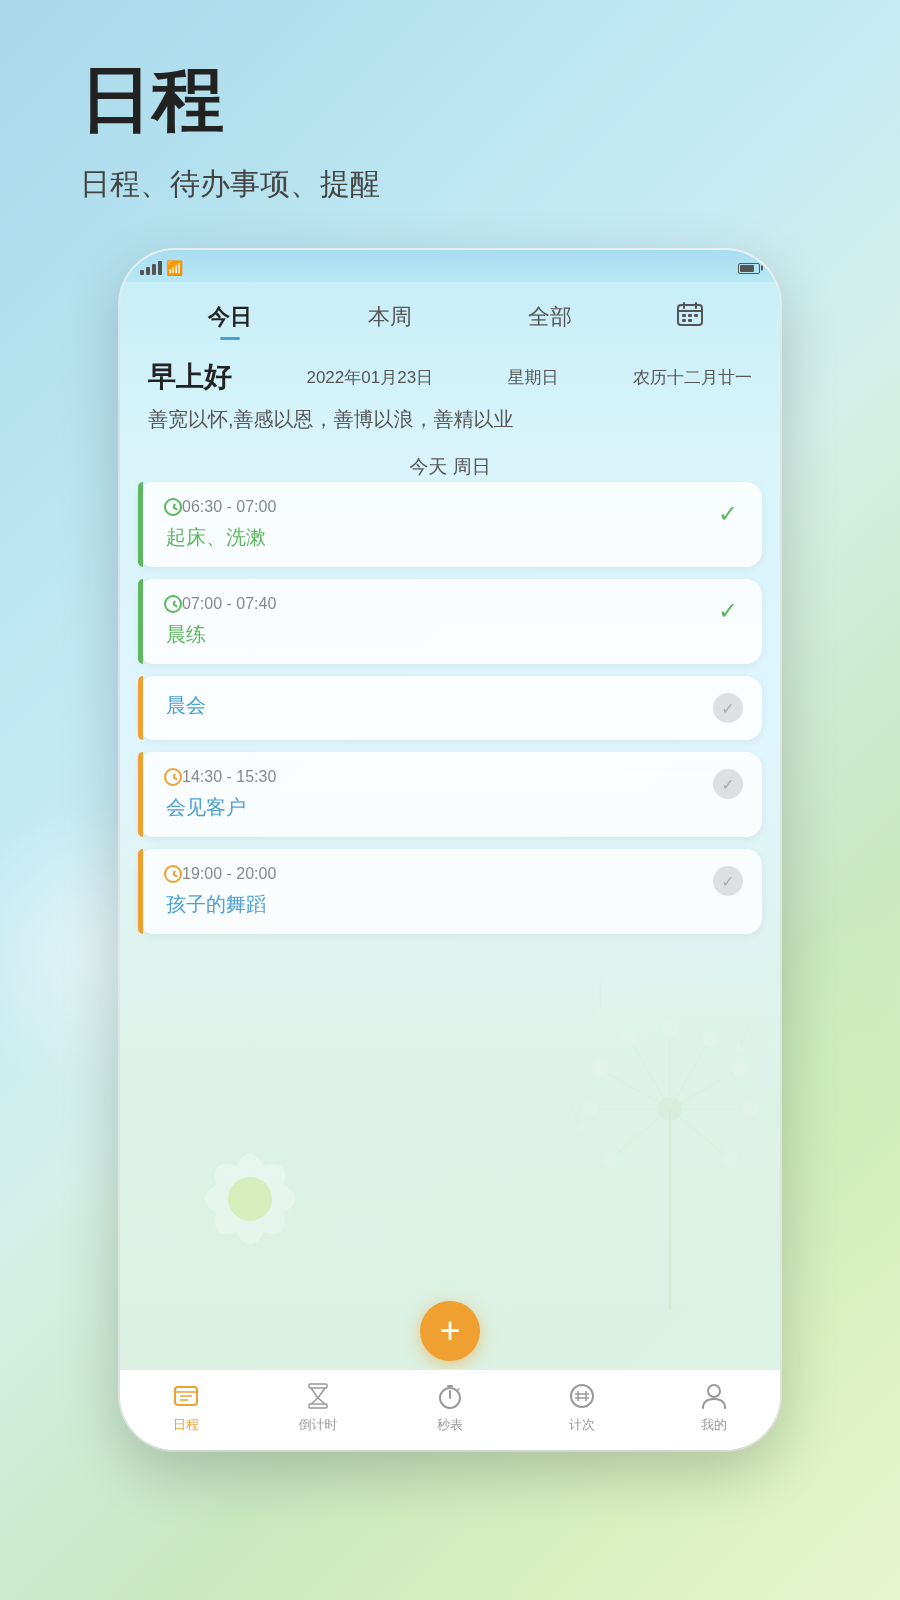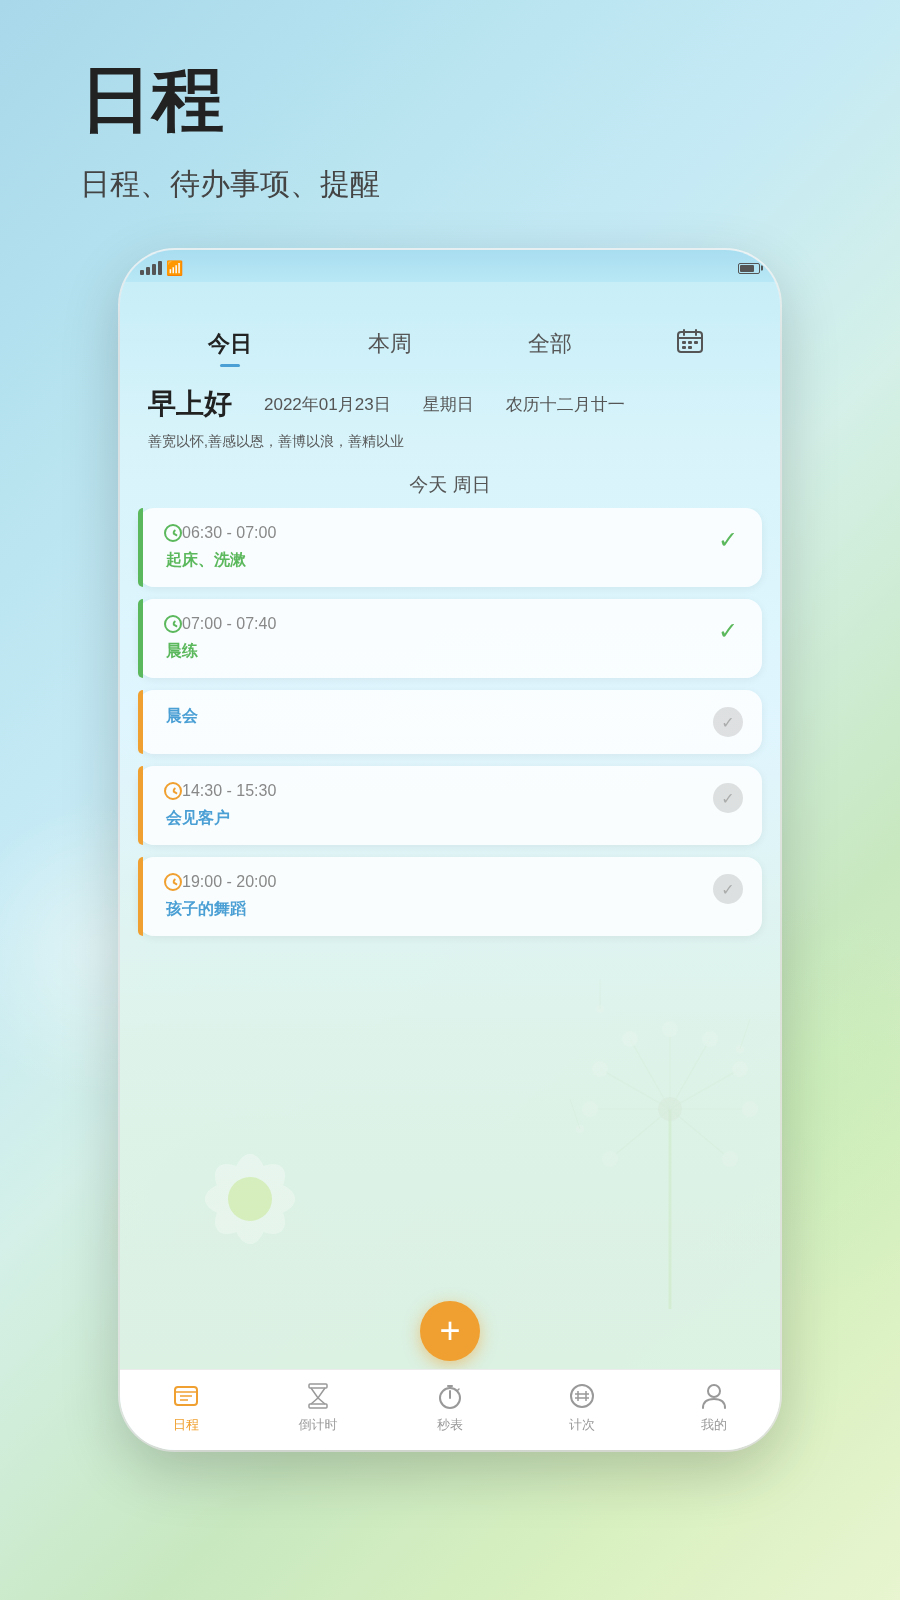--- a/index.html
+++ b/index.html
@@ -133,21 +133,20 @@
     }
 
     
     .top-nav {
       display: flex;
       justify-content: space-around;
       align-items: center;
       padding: 16px 30px 12px;
       position: relative;
       z-index: 2;
-      margin-top: 27px;
     }
     .top-nav-item {
       font-size: 22px;
       color: #555;
       cursor: pointer;
       padding: 4px 12px;
       position: relative;
     }
     .top-nav-item.active {
       font-weight: 700;
@@ -174,51 +173,52 @@
     .greeting-section {
       padding: 10px 28px 6px;
       position: relative;
       z-index: 2;
     }
     .greeting-line {
       display: flex;
       align-items: center;
       gap: 32px;
       flex-wrap: wrap;
+      justify-content: space-between;
     }
     .greeting-hello {
       font-size: 28px;
       font-weight: 700;
       color: #222;
     }
     .greeting-date {
       font-size: 17px;
       color: #555;
     }
     .greeting-weekday {
       font-size: 17px;
       color: #555;
     }
     .greeting-lunar {
       font-size: 17px;
       color: #555;
     }
     .greeting-quote {
-      font-size: 14px;
+      font-size: 20px;
       color: #555;
       margin-top: 8px;
       line-height: 1.5;
     }
 
     
     .today-label {
       text-align: center;
       font-size: 19px;
       color: #555;
-      padding: 14px 0 10px;
+      padding: 14px 0 2px;
       position: relative;
       z-index: 2;
     }
 
     
     .schedule-list {
       flex: 1;
       overflow-y: auto;
       padding: 0 18px;
       display: flex;
@@ -292,22 +292,22 @@
       width: 5px; height: 1.5px;
       background: #f0a030;
       top: 50%; left: 50%;
       transform-origin: left center;
       transform: translateY(-50%) rotate(30deg);
       border-radius: 1px;
     }
     .clock-icon.green-clock .clock-hand-m { background: #5cb85c; }
 
     .schedule-title {
-      font-size: 16px;
-      font-weight: 700;
+      font-size: 20px;
+      font-weight: 400;
       color: #4a9fd4;
       padding-left: 2px;
     }
     .schedule-title.done { color: #5cb85c; }
 
     
     .check-mark {
       width: 32px; height: 32px;
       display: flex;
       align-items: center;

